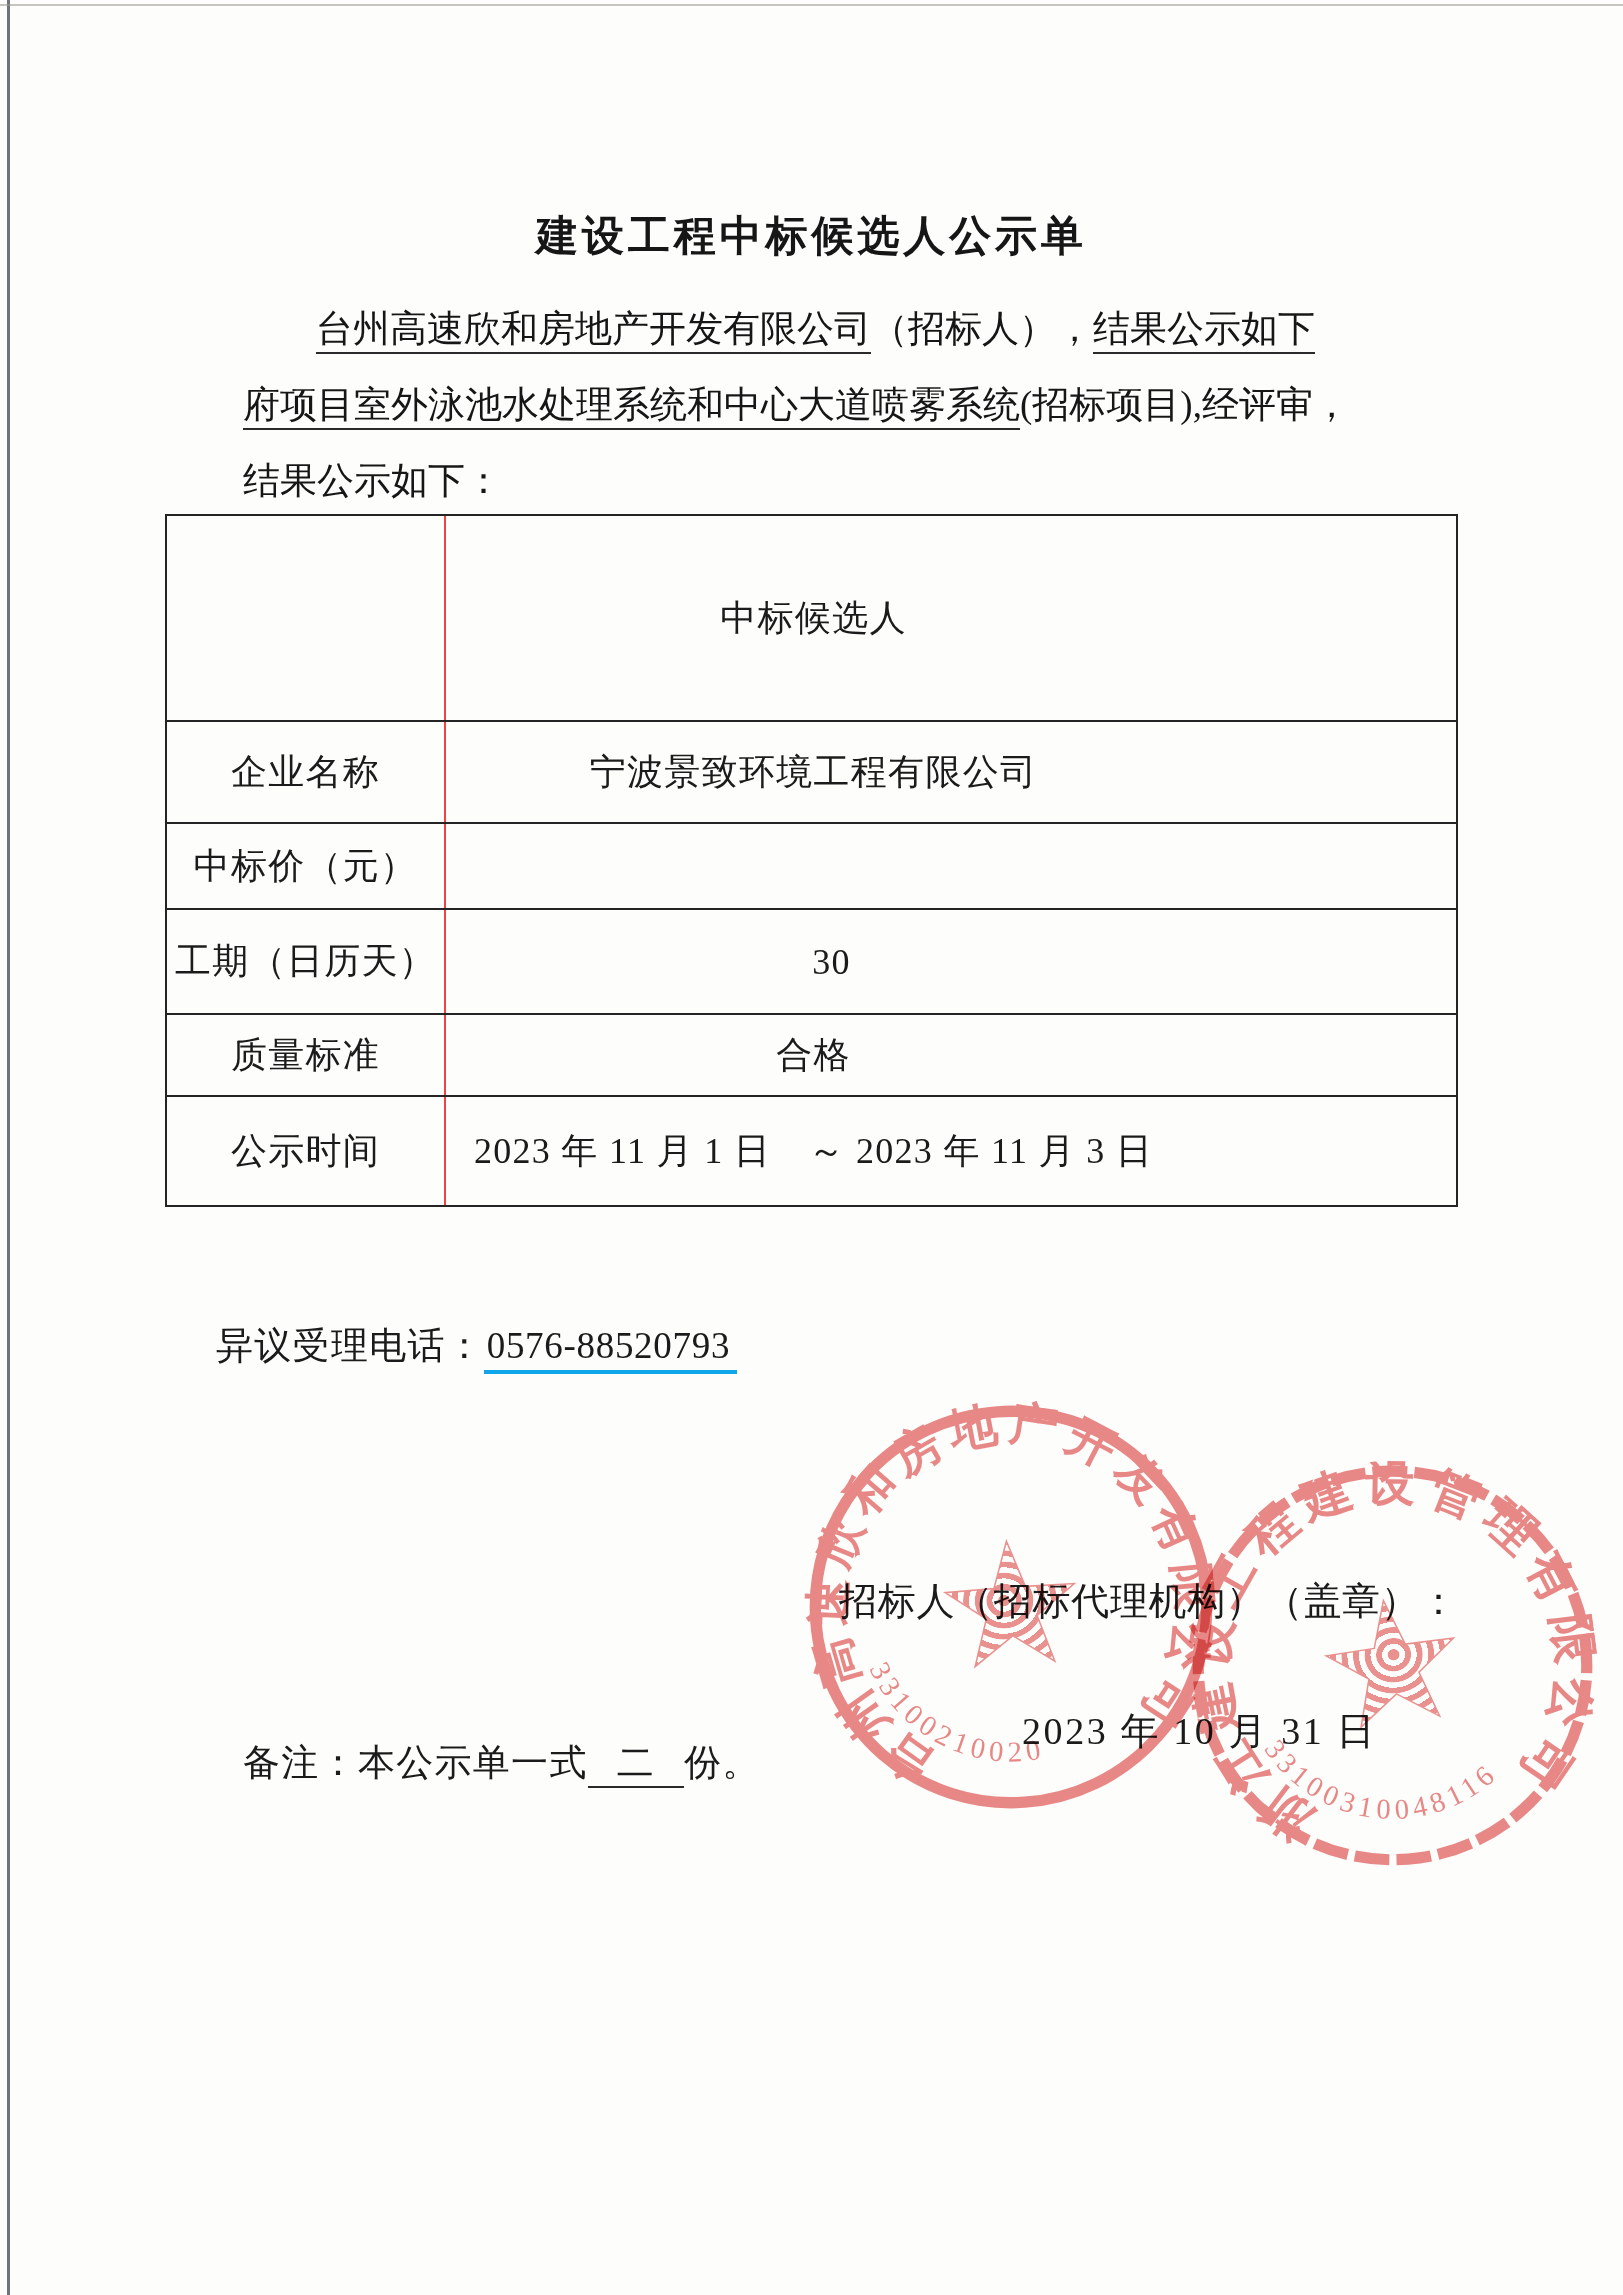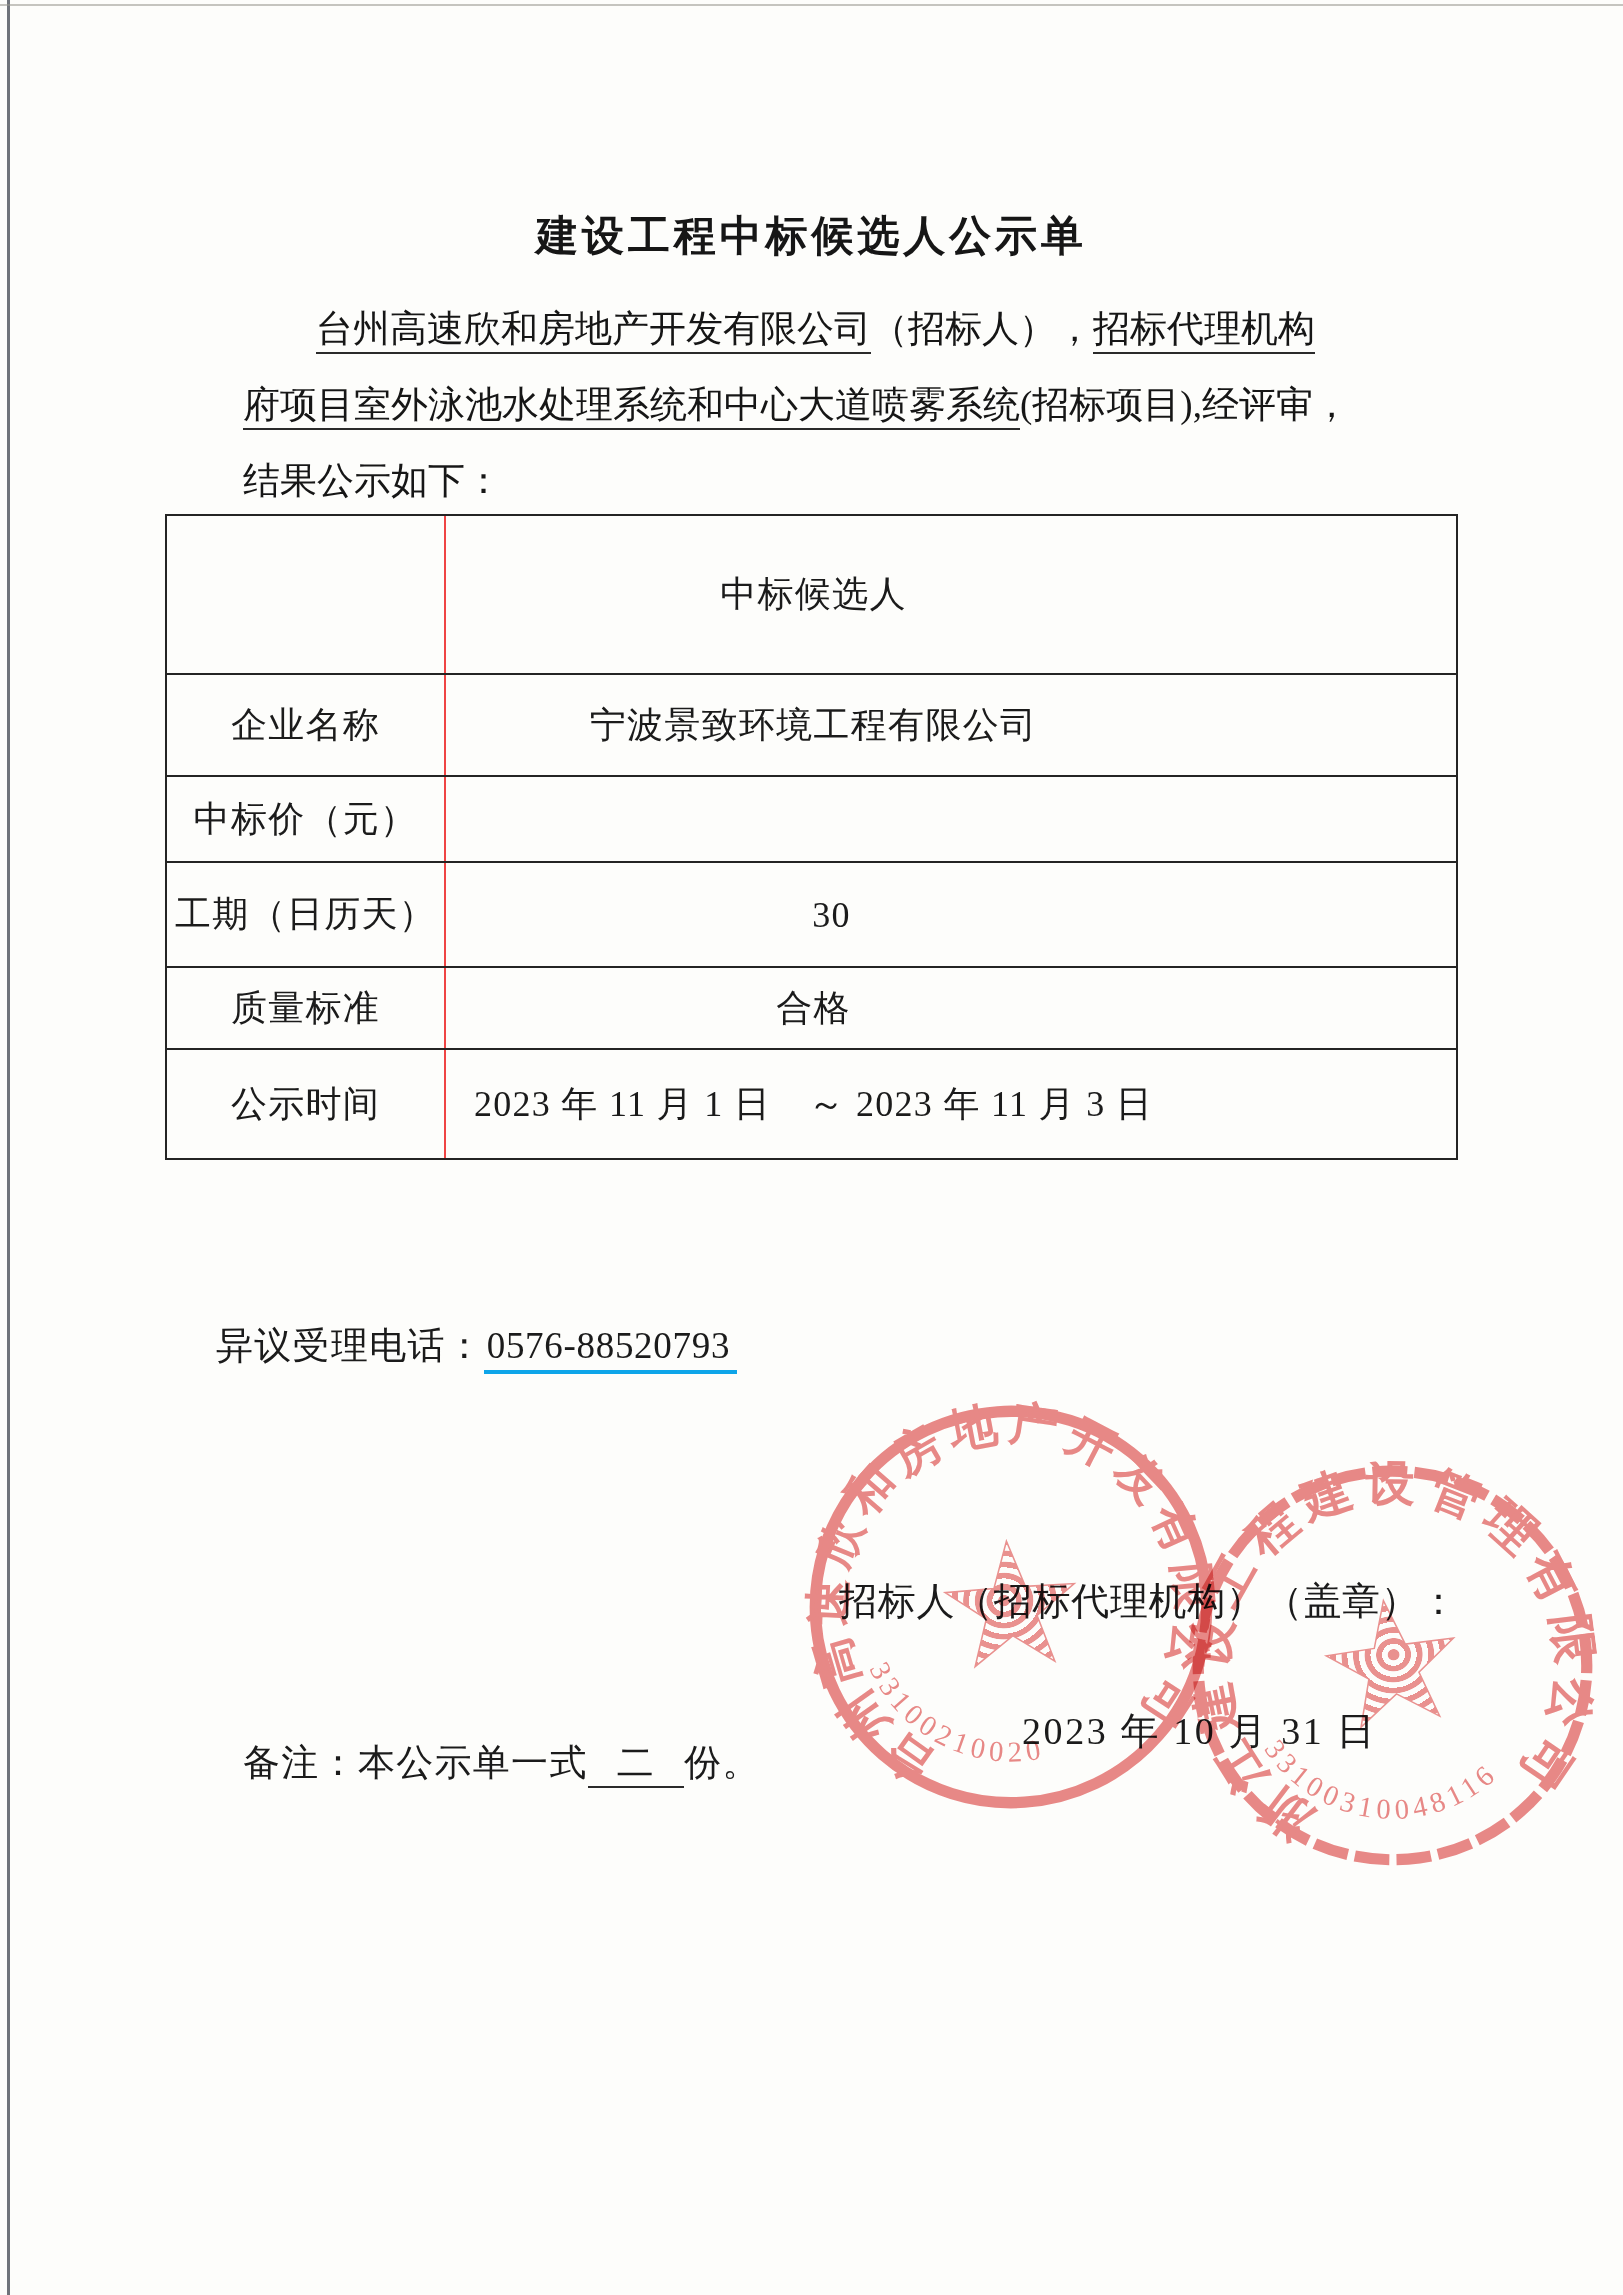--- a/index.html
+++ b/index.html
@@ -30,21 +30,21 @@
   .trow.first{border-top:none;}
   .cell-label{
     width:279px;flex:0 0 279px;border-right:2px solid #ef4444;box-sizing:border-box;
     display:flex;align-items:center;justify-content:center;
     font-size:36px;letter-spacing:1.3px;
   }
   .cell-value{
     flex:1;display:flex;align-items:center;justify-content:center;
     font-size:36px;letter-spacing:1.3px;padding-right:275px;
   }
-  .h0{height:157px;} .h1{height:102px;} .h2{height:86px;} .h3{height:105px;gap:36px;} .h4{height:82px;} .h5{height:110px;}
+  .h0{height:204px;} .h1{height:102px;} .h2{height:86px;} .h3{height:105px;gap:36px;} .h4{height:82px;} .h5{height:110px;}
 
   .phone-line{position:absolute;left:216px;top:1321px;font-size:37px;letter-spacing:1.3px;}
   .phone-line .num{border-bottom:4px solid #0ea5e9;padding:0 6.5px 3.9px 2.6px;letter-spacing:0.7px;}
 
   .sig-line{position:absolute;left:839px;top:1576px;font-size:38px;letter-spacing:0.7px;z-index:2;}
   .sig-date{position:absolute;left:1022px;top:1706px;font-size:38px;letter-spacing:2.6px;z-index:2;}
 
   .note-line{position:absolute;left:243px;top:1738px;font-size:37px;letter-spacing:1.3px;}
   .note-line .copies{border-bottom:2.6px solid #2a2a2a;padding:0 29px 2.6px 29px;}
 
@@ -57,21 +57,21 @@
 <body>
 
 <div class="page">
 
   <div class="scan-edge-left"></div>
   <div class="scan-edge-top"></div>
 
   <div class="doc-title">建设工程中标候选人公示单</div>
 
   <div class="intro">
-    <div class="line indent"><span class="u">台州高速欣和房地产开发有限公司</span><span>（招标人），</span><span class="u">招标代理机构</span></div>
+    <div class="line indent"><span class="u">台州高速欣和房地产开发有限公司</span><span>（招标人），</span><span class="u">结果公示如下</span></div>
     <div class="line"><span class="u">府项目室外泳池水处理系统和中心大道喷雾系统</span><span>(招标项目),经评审，</span></div>
     <div class="line">结果公示如下：</div>
   </div>
 
   <div class="bid-table">
     <div class="trow first h0">
       <div class="cell-label"></div>
       <div class="cell-value">中标候选人</div>
     </div>
     <div class="trow h1">

